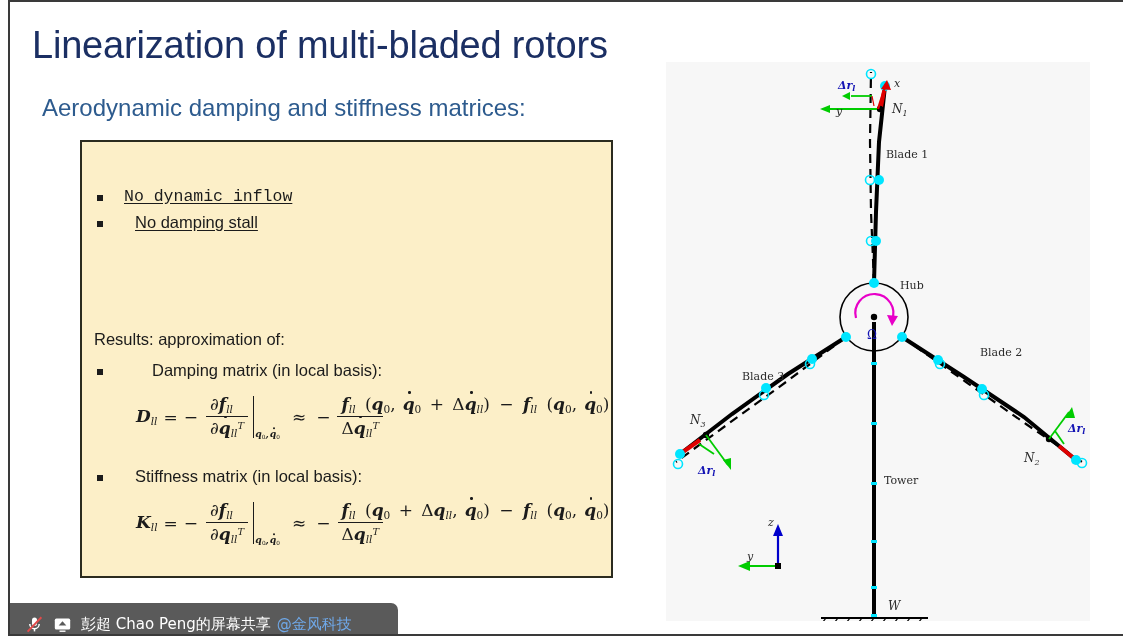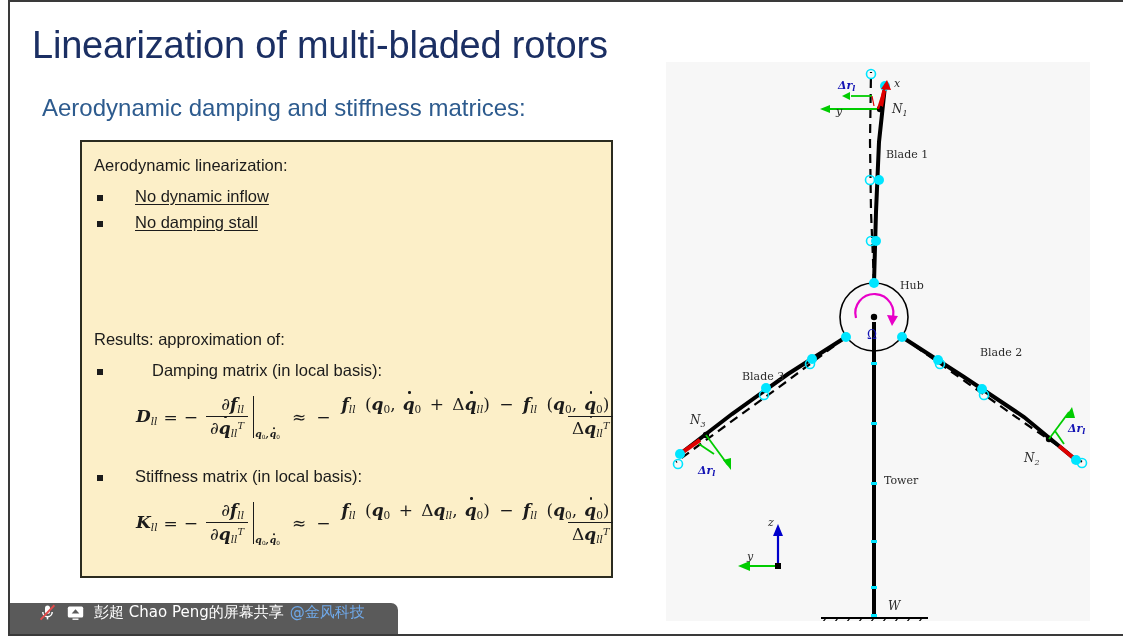--- a/index.html
+++ b/index.html
@@ -105,21 +105,21 @@
   }
   .sup-t {
     font-size: 0.58em;
     vertical-align: 0.55em;
     font-style: italic;
     font-weight: normal;
   }
   .frac {
     display: inline-flex;
     flex-direction: column;
-    align-items: flex-end;
+    align-items: flex-start;
     vertical-align: middle;
     margin: 0 3px;
   }
   .frac > .num { padding: 0 4px 1px 4px; }
   .frac > .den { padding: 1px 4px 0 4px; border-top: 1.3px solid #1b1b1b; }
   .bar-eval {
     display: inline-flex;
     align-items: flex-end;
     margin-left: 2px;
   }
@@ -172,22 +172,22 @@
   
   #share-bar {
     position: absolute;
     left: 2px;
     bottom: 2px;
     height: 31px;
     width: 388px;
     background: #5a5a5a;
     border-top-right-radius: 7px;
     display: flex;
-    align-items: flex-start;
-    padding-left: 28px;
+    align-items: flex-end;
+    padding-left: 15px;
     box-sizing: border-box;
   }
   #share-bar .sb-icon { margin-right: 9px; display: flex; align-items: center; }
   #share-text {
     color: #ffffff;
     font-size: 15px;
     font-family: "DejaVu Sans", sans-serif;
     white-space: nowrap;
   }
   #share-handle {
@@ -206,24 +206,23 @@
   <div class="frame-top"></div>
   <div class="frame-left"></div>
   <div class="frame-right"></div>
   <div class="frame-bottom"></div>
 
   <div id="slide-title">Linearization of multi-bladed rotors</div>
   <div id="slide-subtitle">Aerodynamic damping and stiffness matrices:</div>
 
   <div id="content-box">
 
-    <div class="cb-line" style="left:12px; top:14px;">Aerodynamic linearization:</div>
 
     <div class="cb-bullet-sq" style="left:15px; top:53px;"></div>
-    <div class="cb-line cb-underline" style="left:53px; top:45px;">No dynamic inflow</div>
+    <div class="cb-line cb-underline" style="left:42px; top:45px;font-family:Liberation Mono, monospace;">No dynamic inflow</div>
 
     <div class="cb-bullet-sq" style="left:15px; top:79px;"></div>
     <div class="cb-line cb-underline" style="left:53px; top:71px;">No damping stall</div>
 
 
     <div class="cb-line" style="left:12px; top:188px;">Results: approximation of:</div>
 
     <div class="cb-bullet-sq" style="left:15px; top:227px;"></div>
     <div class="cb-line" style="left:70px; top:219px;">Damping matrix (in local basis):</div>
 

